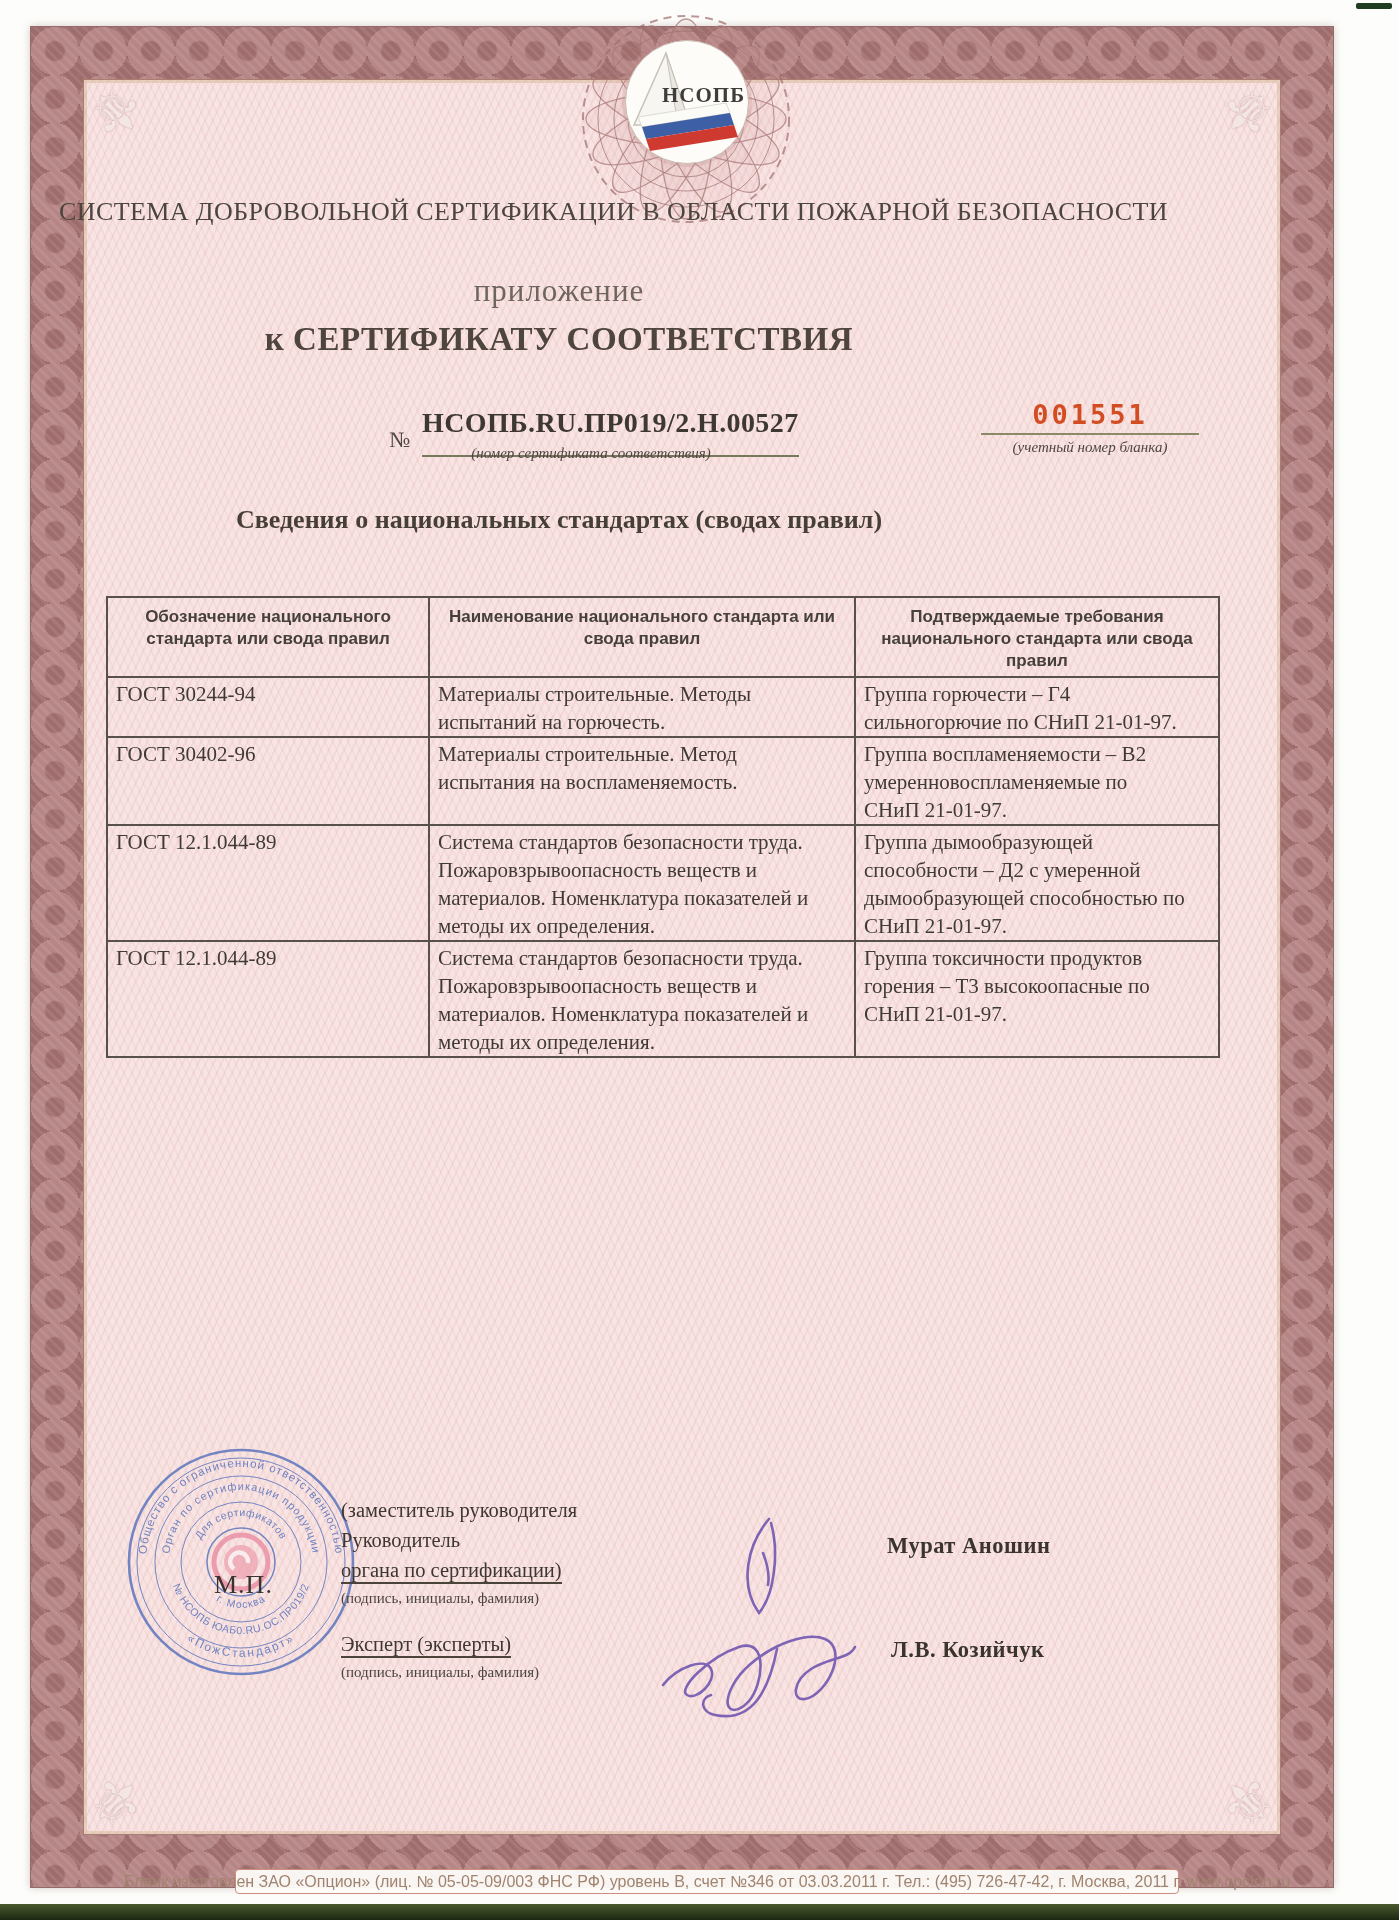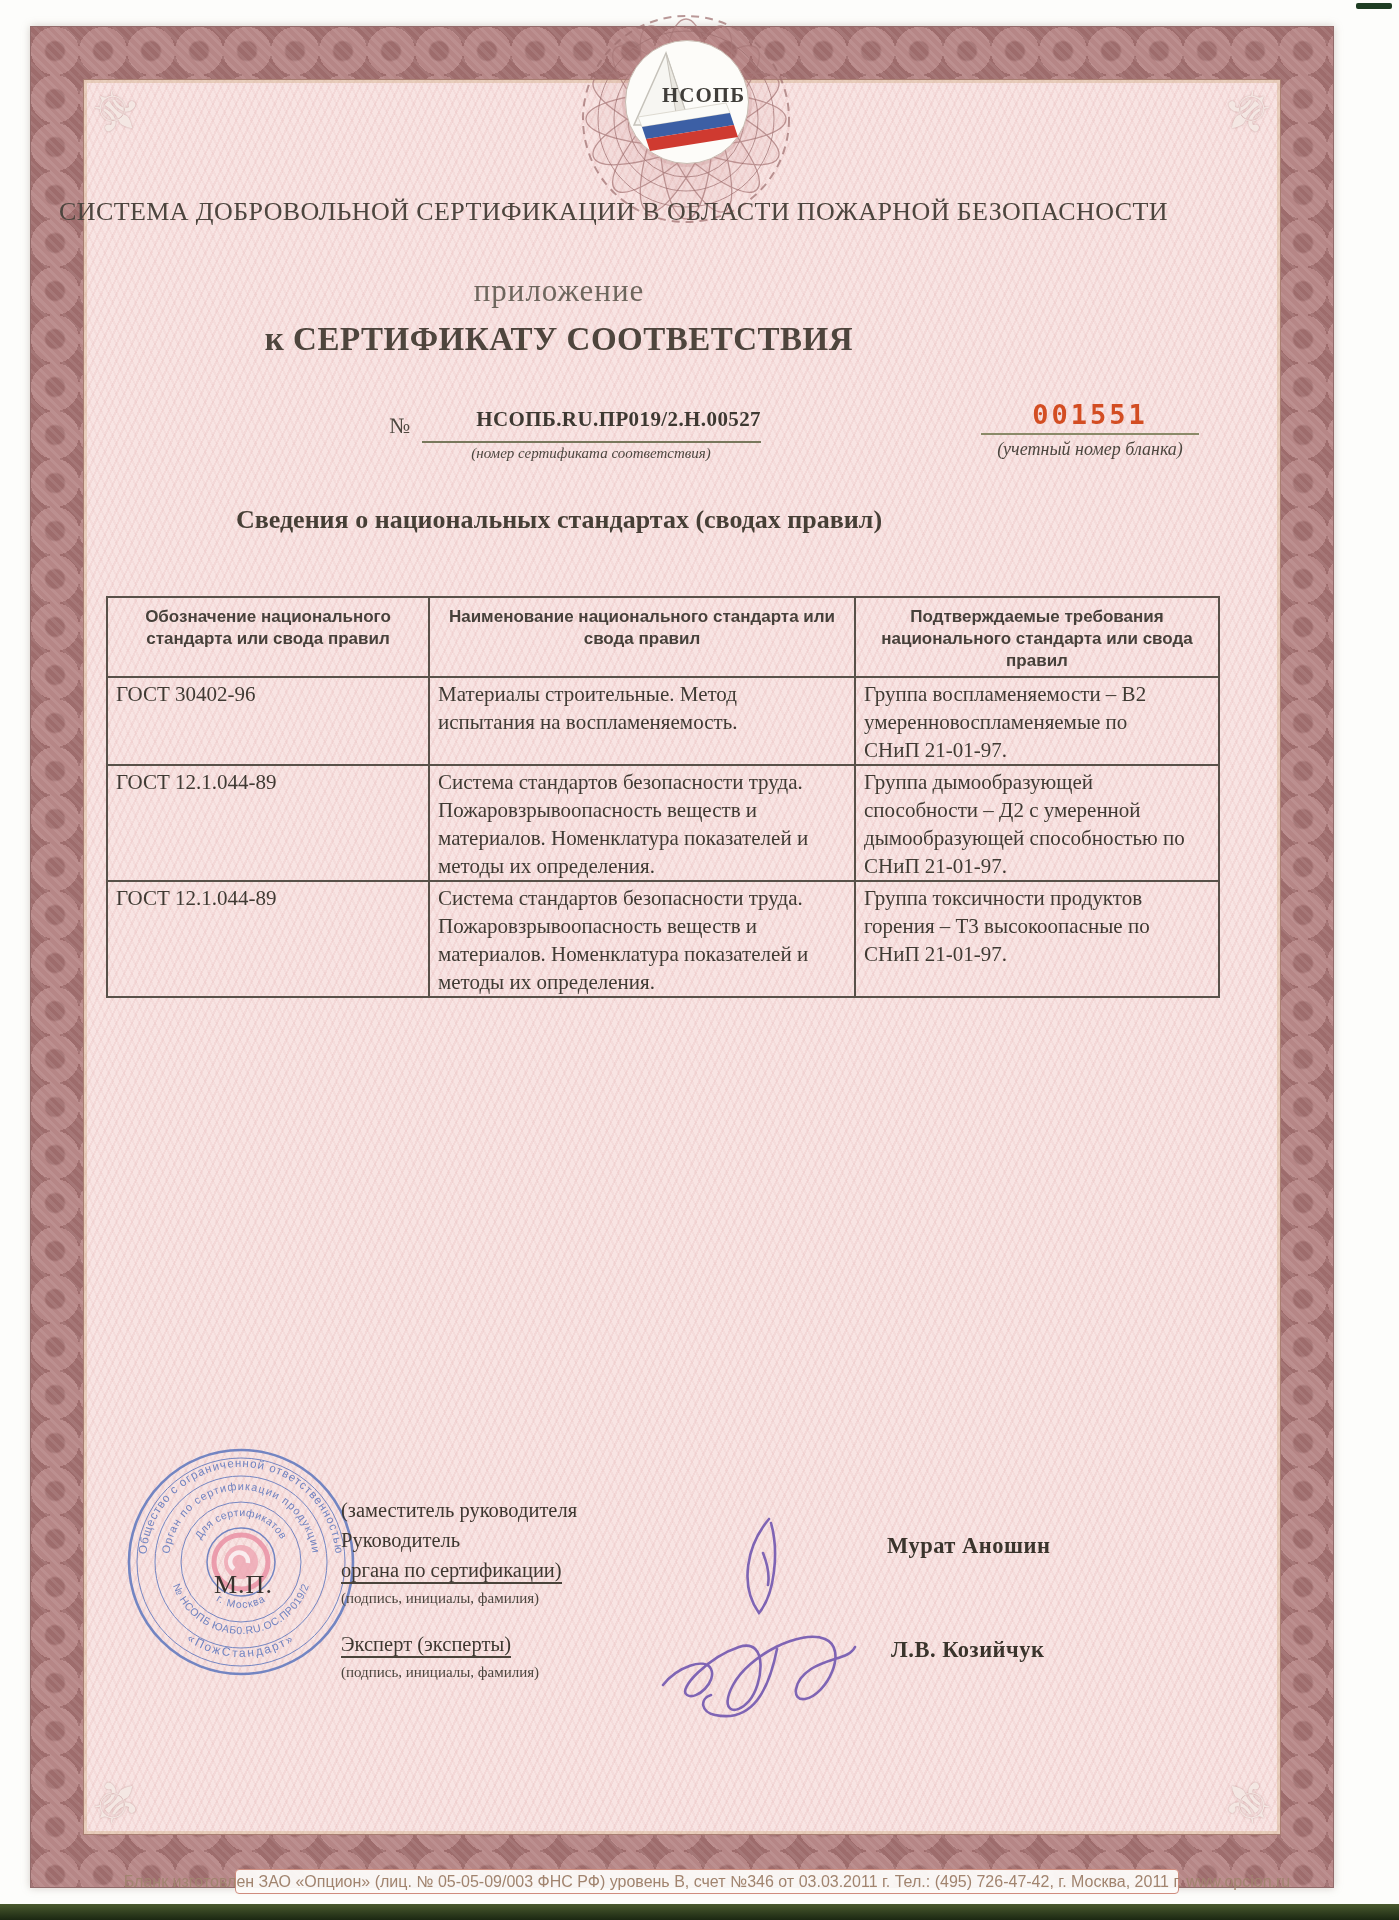--- a/index.html
+++ b/index.html
@@ -33,28 +33,28 @@
              font-size:21px;font-weight:bold;color:#3f3d39;letter-spacing:1px;}
   
   .center-block{position:absolute;left:28px;width:1000px;text-align:center;white-space:nowrap;}
   .sys-title{top:170px;font-size:26px;letter-spacing:.4px;color:#4c453e;}
   .reg-line{top:210px;font-size:22px;font-weight:bold;color:#574b3b;}
   .applique{top:246px;font-size:31px;color:#6e665d;letter-spacing:1px;}
   .cert-line{top:294px;font-size:33px;font-weight:bold;color:#4e453d;letter-spacing:.5px;}
   
   .cn-row{position:absolute;left:358px;top:380px;width:372px;display:flex;align-items:flex-end;gap:12px;}
   .cn-prefix{font-size:22px;color:#4e4840;padding-bottom:4px;}
-  .cn-value{flex:1;text-align:right;font-size:21px;font-weight:bold;color:#3d3831;
-            border-bottom:2px solid #78785c;padding-bottom:9px;letter-spacing:.4px;white-space:nowrap;}
+  .cn-value{flex:1;text-align:left;font-size:28px;font-weight:bold;color:#3d3831;
+            border-bottom:2px solid #78785c;padding-bottom:16px;letter-spacing:.4px;white-space:nowrap;}
   .cn-caption{position:absolute;left:390px;top:418px;width:340px;text-align:center;
               font-style:italic;font-size:15px;color:#4c463f;}
   .bn{position:absolute;left:950px;top:372px;width:218px;text-align:center;}
   .bn-value{display:block;font-family:"DejaVu Sans Mono",monospace;font-size:27px;font-weight:bold;
             color:#d34d22;letter-spacing:3px;border-bottom:2px solid #8a8a68;padding-bottom:3px;}
-  .bn-caption{display:block;margin-top:4px;font-style:italic;font-size:18px;color:#4c463f;}
+  .bn-caption{display:block;margin-top:4px;font-style:italic;font-size:15px;color:#4c463f;}
   .sec-title{top:478px;font-size:26px;font-weight:bold;color:#463f36;}
   
   table.std{position:absolute;left:75px;top:569px;width:1112px;border-collapse:collapse;table-layout:fixed;}
   table.std col.c1{width:322px;} table.std col.c2{width:426px;} table.std col.c3{width:364px;}
   table.std th,table.std td{border:2px solid #585149;vertical-align:top;}
   table.std th{font-family:"Liberation Sans",sans-serif;font-size:17px;font-weight:bold;color:#46403a;
                text-align:center;line-height:22px;padding:8px 12px 4px;height:54px;}
   table.std td{font-size:21px;line-height:28px;color:#3f3a33;padding:2px 8px 0;white-space:pre-line;}
   tr.r1 td{height:54px;} tr.r2 td{height:80px;} tr.r3 td{height:111px;} tr.r4 td{height:109px;}
   
@@ -145,20 +145,27 @@
           <col class="c3">
         </colgroup>
       <thead>
         <tr>
           <th>Обозначение национального стандарта или свода правил</th>
           <th>Наименование национального стандарта или свода правил</th>
           <th>Подтверждаемые требования национального стандарта или свода правил</th>
         </tr>
       </thead>
       <tbody>
+        <tr class="r1">
+          <td>ГОСТ 30244-94</td>
+          <td>Материалы строительные. Методы
+испытаний на горючесть.</td>
+          <td>Группа горючести – Г4
+сильногорючие по СНиП 21-01-97.</td>
+        </tr>
         <tr class="r2">
           <td>ГОСТ 30402-96</td>
           <td>Материалы строительные. Метод
 испытания на воспламеняемость.</td>
           <td>Группа воспламеняемости – В2
 умеренновоспламеняемые по
 СНиП 21-01-97.</td>
         </tr>
         <tr class="r3">
           <td>ГОСТ 12.1.044-89</td>

